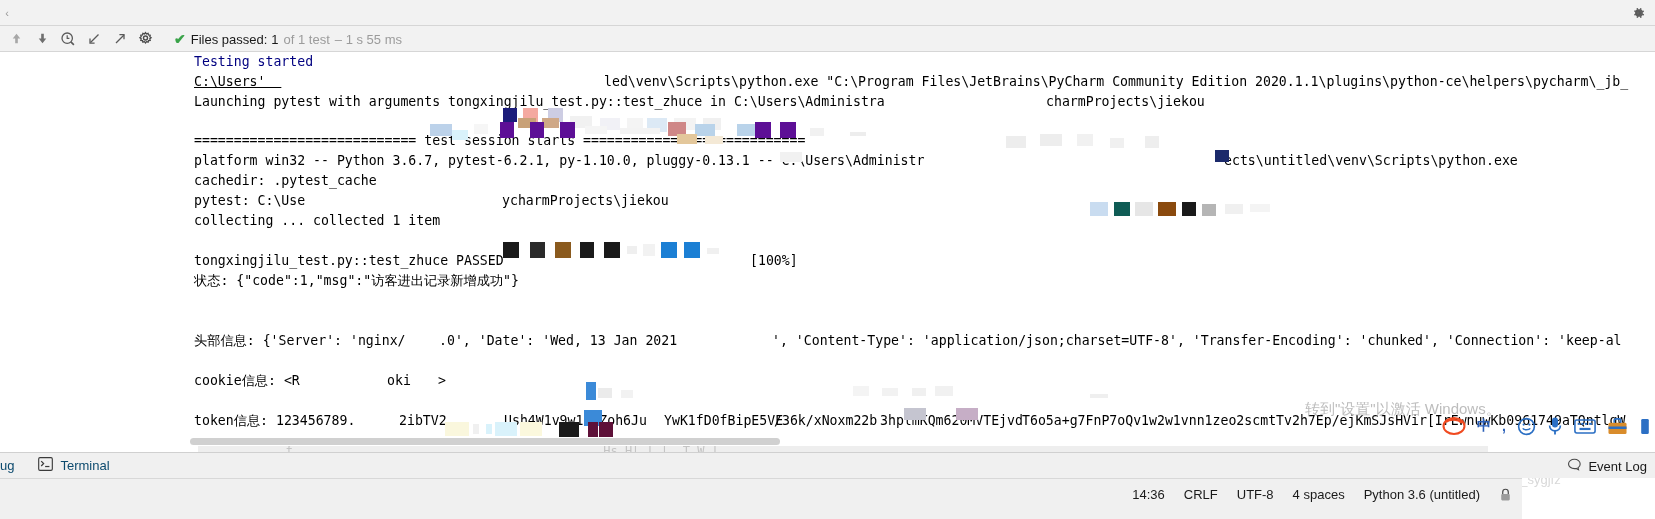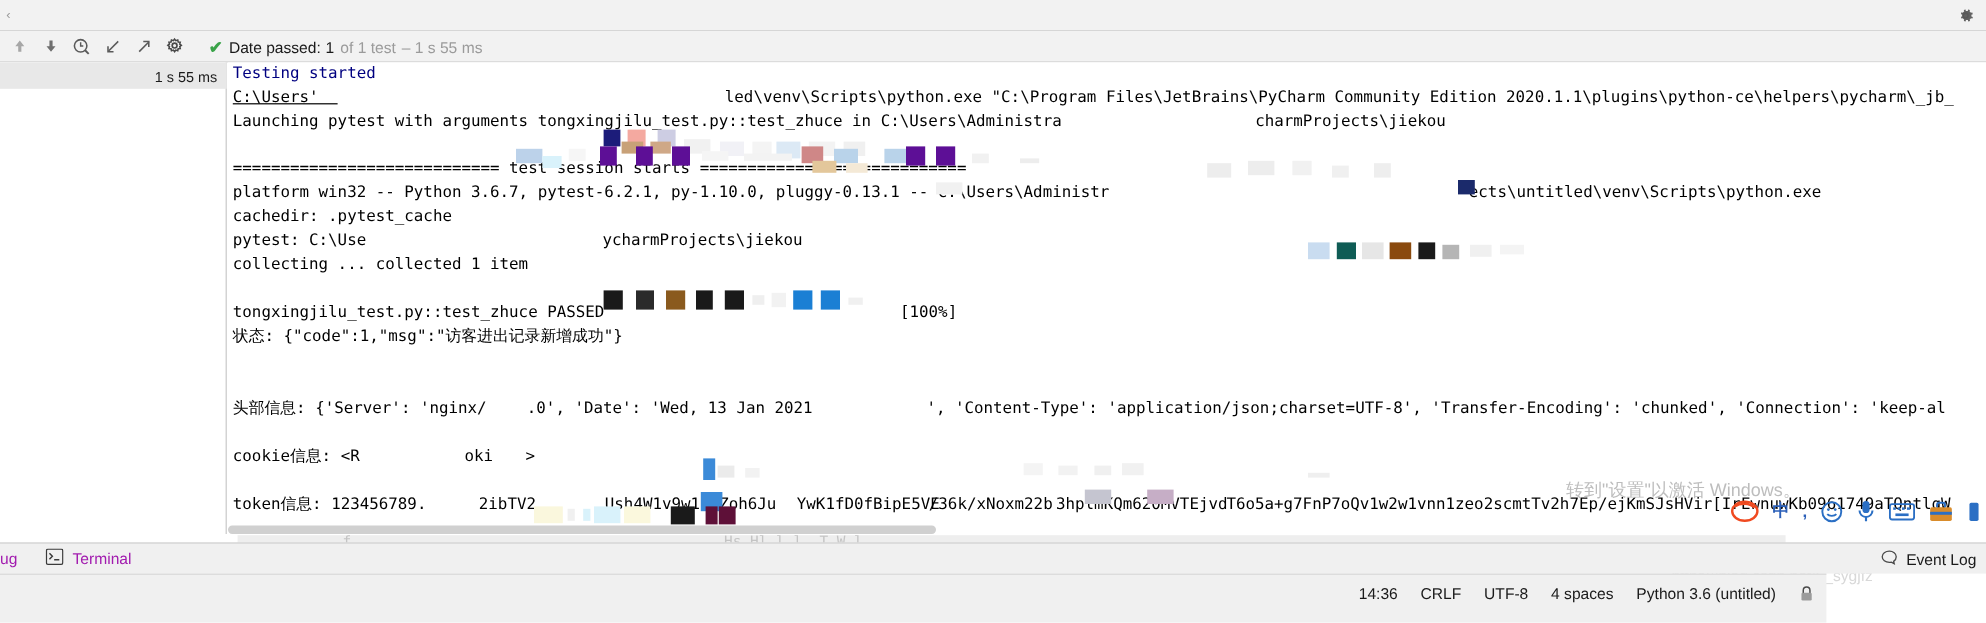--- a/index.html
+++ b/index.html
@@ -113,21 +113,21 @@
   }
 
   
   .toolbar-bottom {
     position: absolute; left: 0; top: 452px; width: 1655px; height: 26px;
     background: #f0f0f0; border-top: 1px solid #d0d0d0;
     display: flex; align-items: center; gap: 0;
   }
   .tw-item {
     display: flex; align-items: center; gap: 7px;
-    font-size: 13px; color: #a21caf; padding: 0 12px; height: 26px;
+    font-size: 13px; color: #0c4a6e; padding: 0 12px; height: 26px;
     white-space: nowrap;
   }
   .tw-item.cut { padding-left: 0; }
   .eventlog {
     position: absolute; right: 8px; top: 5px;
     display: flex; align-items: center; gap: 6px;
     font-size: 13px; color: #1a1a1a;
   }
 
   
@@ -215,31 +215,27 @@
     </div>
     <div class="tb-btn">
       <svg width="16" height="16" viewBox="0 0 16 16">
         <circle cx="7.5" cy="7" r="2" fill="none" stroke="#4a4a4a" stroke-width="1.4"></circle>
         <path d="M7.5 1.6l1 1.3 1.6-.5.4 1.6 1.7.2-.4 1.6 1.3 1-1.3 1 .4 1.6-1.7.2-.4 1.6-1.6-.5-1 1.3-1-1.3-1.6.5-.4-1.6-1.7-.2.4-1.6-1.3-1 1.3-1-.4-1.6 1.7-.2.4-1.6 1.6.5z" fill="none" stroke="#4a4a4a" stroke-width="1.3"></path>
       </svg>
     </div>
 
     <div class="status-line">
       <span class="check">✔</span>
-      <span class="st-strong">Date passed:</span>
+      <span class="st-strong">Files passed:</span>
       <span class="st-count">1</span>
       <span class="st-dim">of 1 test</span>
       <span class="st-dim">– 1 s 55 ms</span>
     </div>
   </div>
 
-  <div class="leftpane">
-    <div class="timing-bg"></div>
-    <div class="timing">1 s 55 ms</div>
-  </div>
 
   <div class="console">
     <div id="console-lines">
         <div class="cline c-blue" style="top: 0px;">Testing started</div>
         <div class="cline c-black" style="top: 20px; text-decoration: underline;">C:\Users'  </div>
         <div class="cline c-black" style="top: 20px; left: 414px;">led\venv\Scripts\python.exe "C:\Program Files\JetBrains\PyCharm Community Edition 2020.1.1\plugins\python-ce\helpers\pycharm\_jb_</div>
         <div class="cline c-black" style="top: 40px;">Launching pytest with arguments tongxingjilu_test.py::test_zhuce in C:\Users\Administra</div>
         <div class="cline c-black" style="top: 40px; left: 856px;">charmProjects\jiekou</div>
         <div class="cline c-black" style="top: 79px;">============================ test session starts ============================</div>
         <div class="cline c-black" style="top: 99px;">platform win32 -- Python 3.6.7, pytest-6.2.1, py-1.10.0, pluggy-0.13.1 -- C:\Users\Administr</div>

